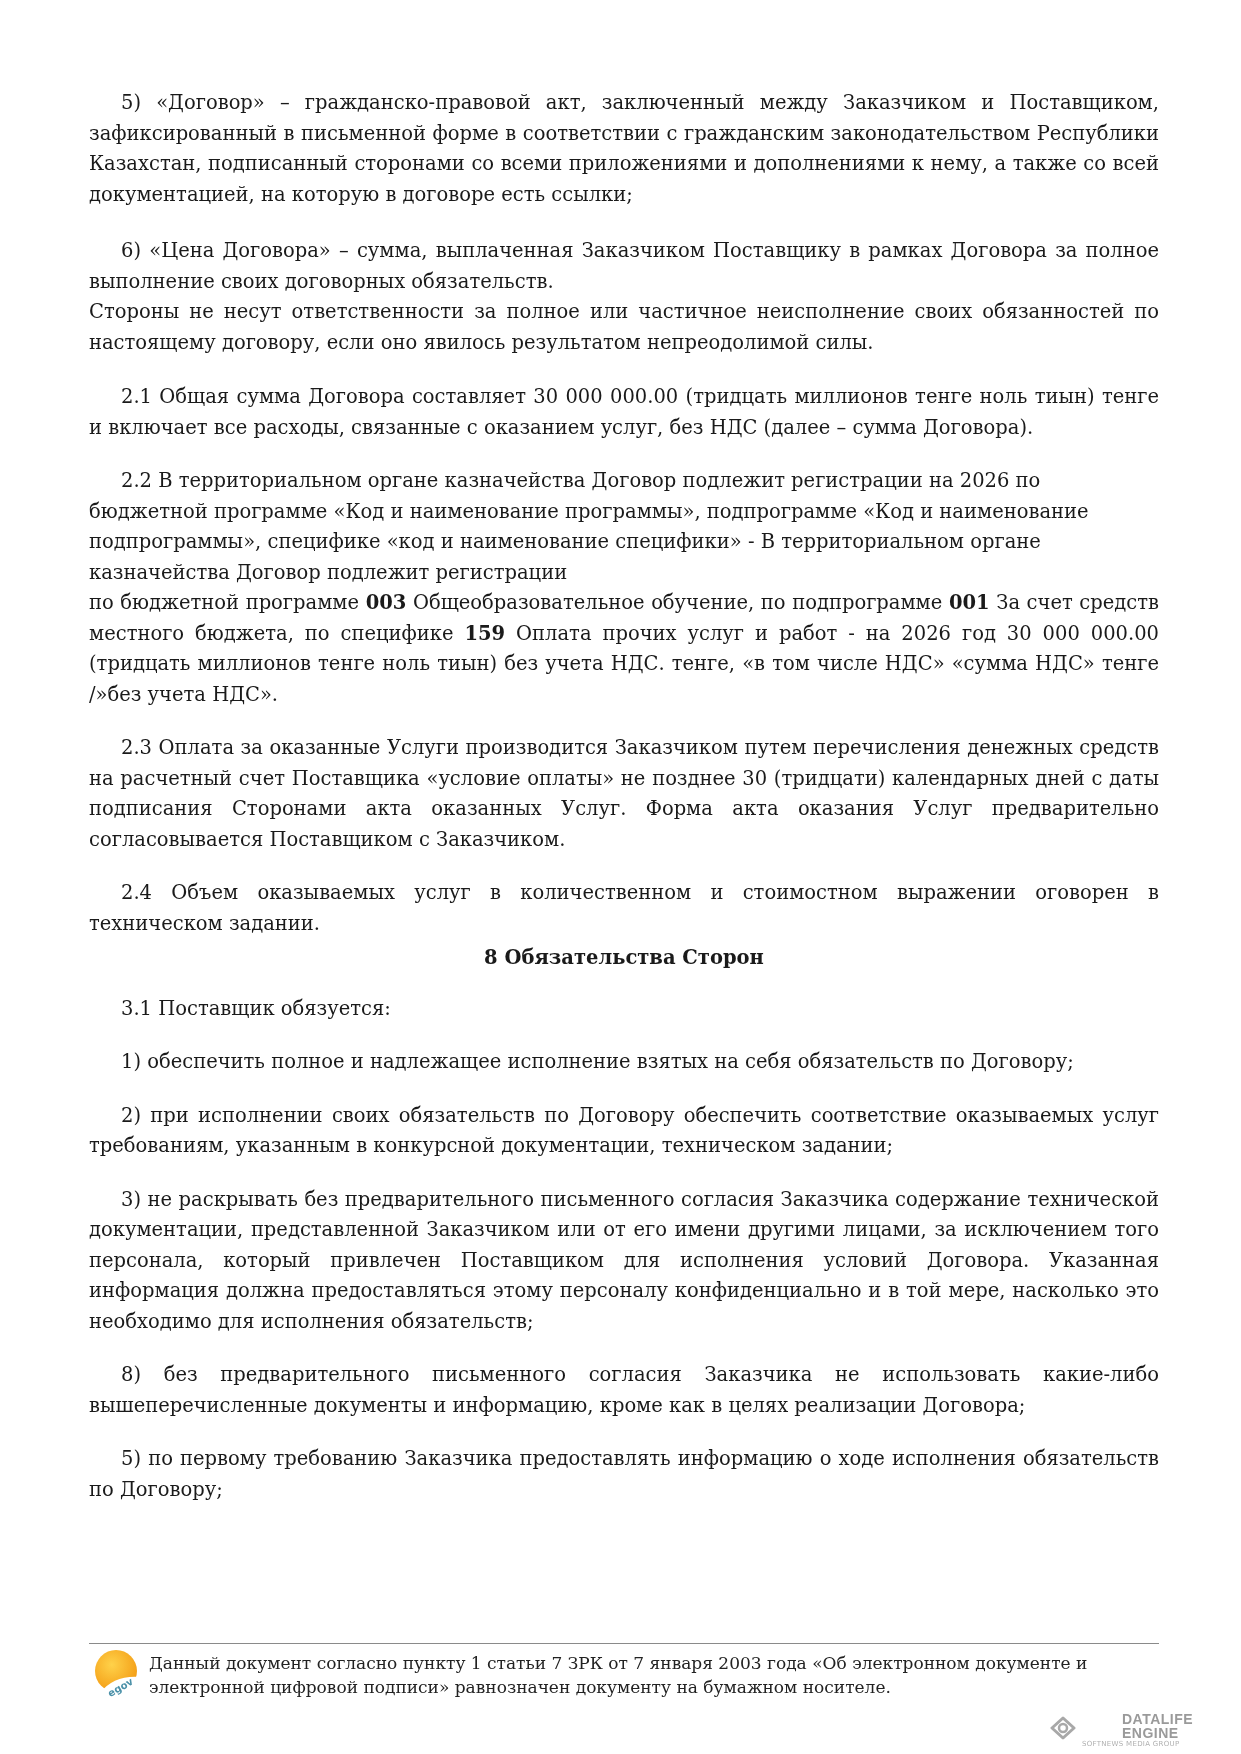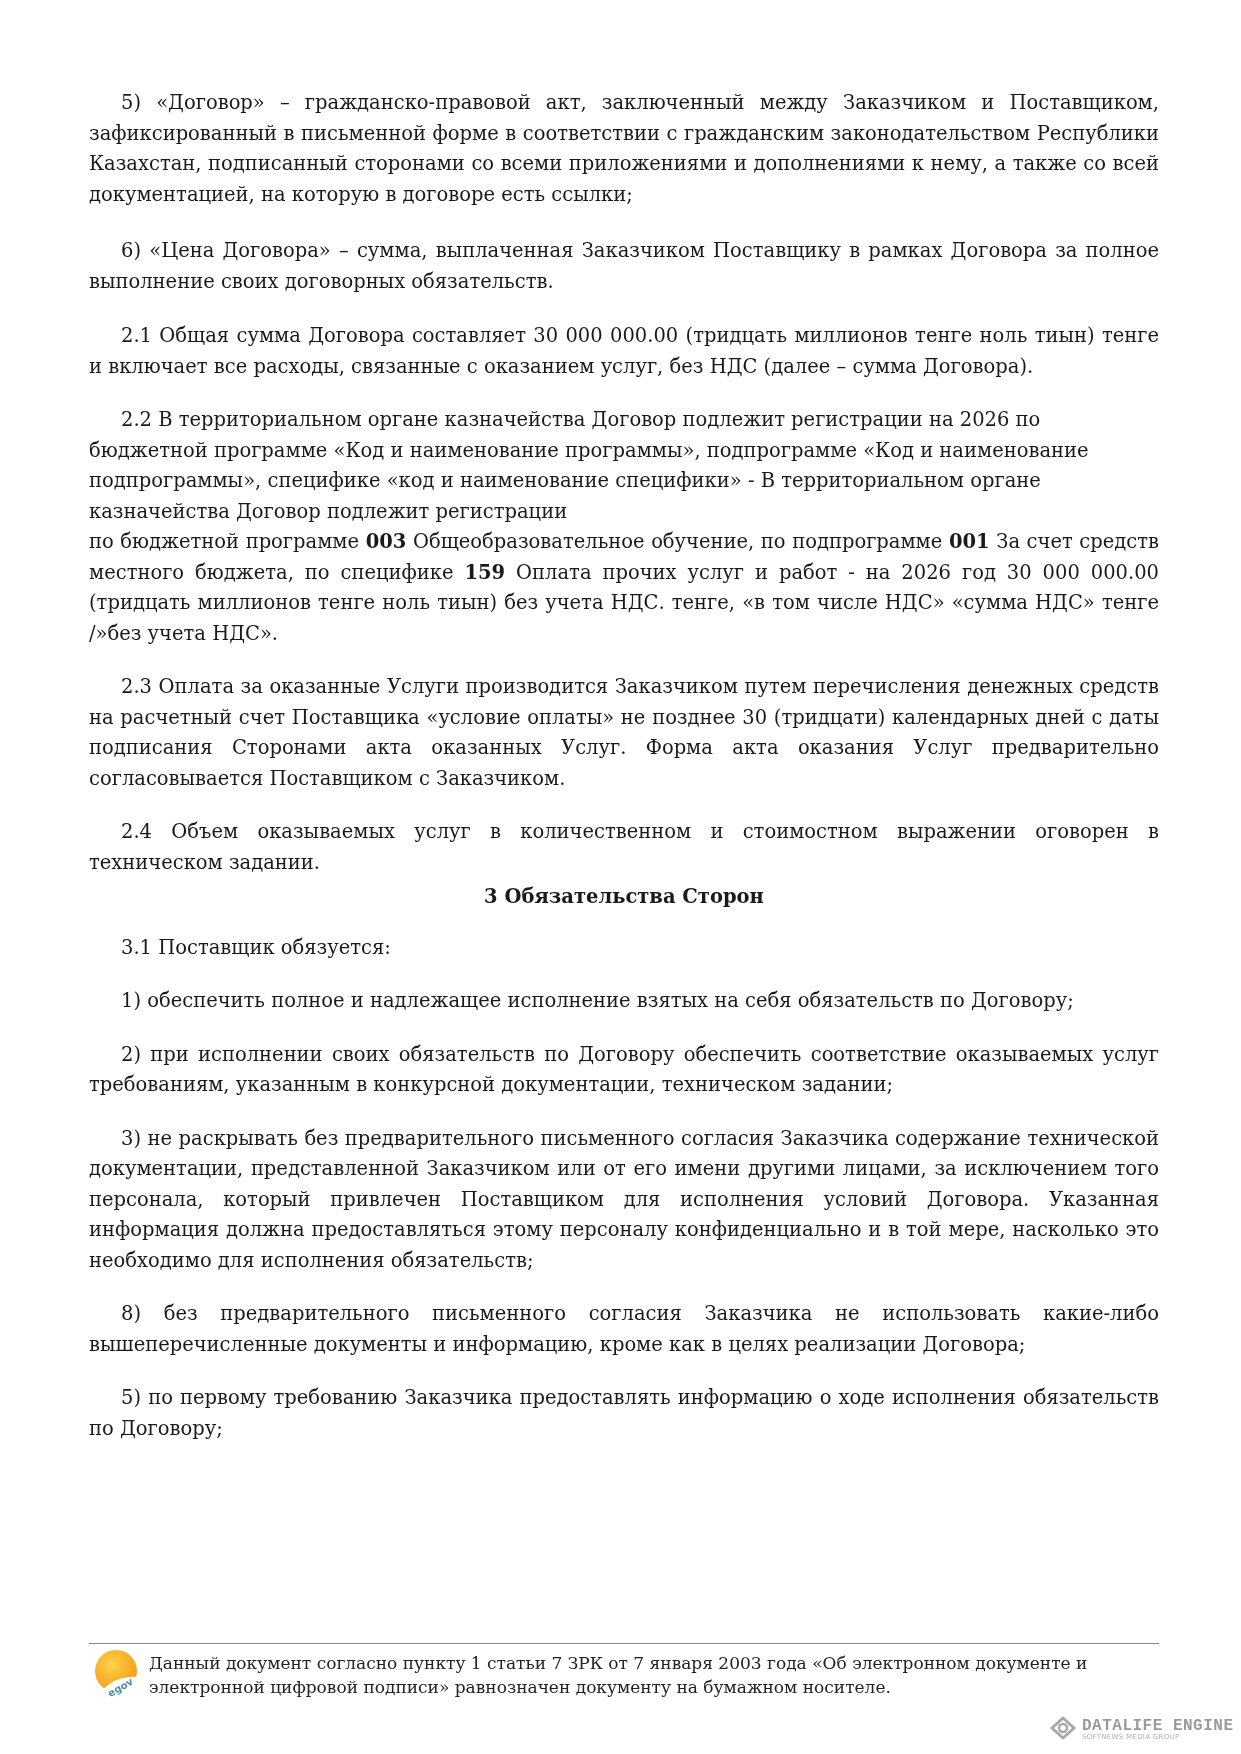--- a/index.html
+++ b/index.html
@@ -9,44 +9,45 @@
   .p { font-size: 19.5px; line-height: 30.5px; text-align: justify; margin: 0; }
   .ind { text-indent: 32px; }
   .h { font-weight: bold; text-align: center; font-size: 19.5px; line-height: 30.5px; margin: 0; }
   .gap-s { height: 8px; }
   b { font-weight: bold; }
   .footer-line { position: absolute; left: 89px; top: 1643px; width: 1070px; height: 1px; background: #8a8a8a; }
   .footer-logo { position: absolute; left: 92px; top: 1647px; width: 50px; height: 50px; }
   .footer-text { position: absolute; left: 149px; top: 1651px; width: 1000px;
                  font-size: 17px; line-height: 24px; color: #222; }
   .dle { position: absolute; left: 1050px; top: 1710px; height: 40px; display: flex; align-items: center; }
-  .dle-title { font-family: Liberation Mono, monospace; font-weight: bold; color: #9a9a9a; font-size: 16px; letter-spacing: 0.5px; line-height: 14px; }
+  .dle-title { font-family: Liberation Sans, sans-serif; font-weight: bold; color: #9a9a9a; font-size: 14px; letter-spacing: 0.5px; line-height: 14px; margin-left: 40px; }
   .dle-sub { font-family: "DejaVu Sans", sans-serif; color: #b0b0b0; font-size: 7px; line-height: 9px; letter-spacing: 0.3px; }
 </style>
 </head>
 <body>
 
 <div class="page">
   <div style="height:88px"></div>
   <p class="p ind">5) «Договор» – гражданско-правовой акт, заключенный между Заказчиком и Поставщиком, зафиксированный в письменной форме в соответствии с гражданским законодательством Республики Казахстан, подписанный сторонами со всеми приложениями и дополнениями к нему, а также со всей документацией, на которую в договоре есть ссылки;</p>
   <div class="gap-s"></div>
   <div style="height:18px"></div>
   <p class="p ind">6) «Цена Договора» – сумма, выплаченная Заказчиком Поставщику в рамках Договора за полное выполнение своих договорных обязательств.</p>
+  <p class="p">Стороны не несут ответственности за полное или частичное неисполнение своих обязанностей по настоящему договору, если оно явилось результатом непреодолимой силы.</p>
   <div style="height:4px"></div>
   <div style="height:20px"></div>
   <p class="p ind">2.1 Общая сумма Договора составляет 30 000 000.00 (тридцать миллионов тенге ноль тиын) тенге и включает все расходы, связанные с оказанием услуг, без НДС (далее – сумма Договора).</p>
   <div style="height:23px"></div>
   <p class="p ind" style="text-align:left">2.2 В территориальном органе казначейства Договор подлежит регистрации на 2026 по бюджетной программе «Код и наименование программы», подпрограмме «Код и наименование подпрограммы», специфике «код и наименование специфики» - В территориальном органе казначейства Договор подлежит регистрации</p>
   <p class="p"><span>по бюджетной программе </span><b>003</b><span> Общеобразовательное обучение, по подпрограмме </span><b>001</b><span> За счет средств местного бюджета, по специфике </span><b>159</b><span> Оплата прочих услуг и работ - на 2026 год 30 000 000.00 (тридцать миллионов тенге ноль тиын) без учета НДС. тенге, «в том числе НДС» «сумма НДС» тенге /»без учета НДС».</span></p>
   <div style="height:23px"></div>
   <p class="p ind">2.3 Оплата за оказанные Услуги производится Заказчиком путем перечисления денежных средств на расчетный счет Поставщика «условие оплаты» не позднее 30 (тридцати) календарных дней с даты подписания Сторонами акта оказанных Услуг. Форма акта оказания Услуг предварительно согласовывается Поставщиком с Заказчиком.</p>
   <div style="height:23px"></div>
   <p class="p ind">2.4 Объем оказываемых услуг в количественном и стоимостном выражении оговорен в техническом задании.</p>
   <div style="height:4px"></div>
-  <p class="h">3 Обязательства Сторон</p>
+  <p class="h">8 Обязательства Сторон</p>
   <div style="height:20px"></div>
   <p class="p ind">3.1 Поставщик обязуется:</p>
   <div style="height:23px"></div>
   <p class="p ind">1) обеспечить полное и надлежащее исполнение взятых на себя обязательств по Договору;</p>
   <div style="height:23px"></div>
   <p class="p ind">2) при исполнении своих обязательств по Договору обеспечить соответствие оказываемых услуг требованиям, указанным в конкурсной документации, техническом задании;</p>
   <div style="height:23px"></div>
   <p class="p ind">3) не раскрывать без предварительного письменного согласия Заказчика содержание технической документации, представленной Заказчиком или от его имени другими лицами, за исключением того персонала, который привлечен Поставщиком для исполнения условий Договора. Указанная информация должна предоставляться этому персоналу конфиденциально и в той мере, насколько это необходимо для исполнения обязательств;</p>
   <div style="height:23px"></div>
   <p class="p ind">8) без предварительного письменного согласия Заказчика не использовать какие-либо вышеперечисленные документы и информацию, кроме как в целях реализации Договора;</p>

